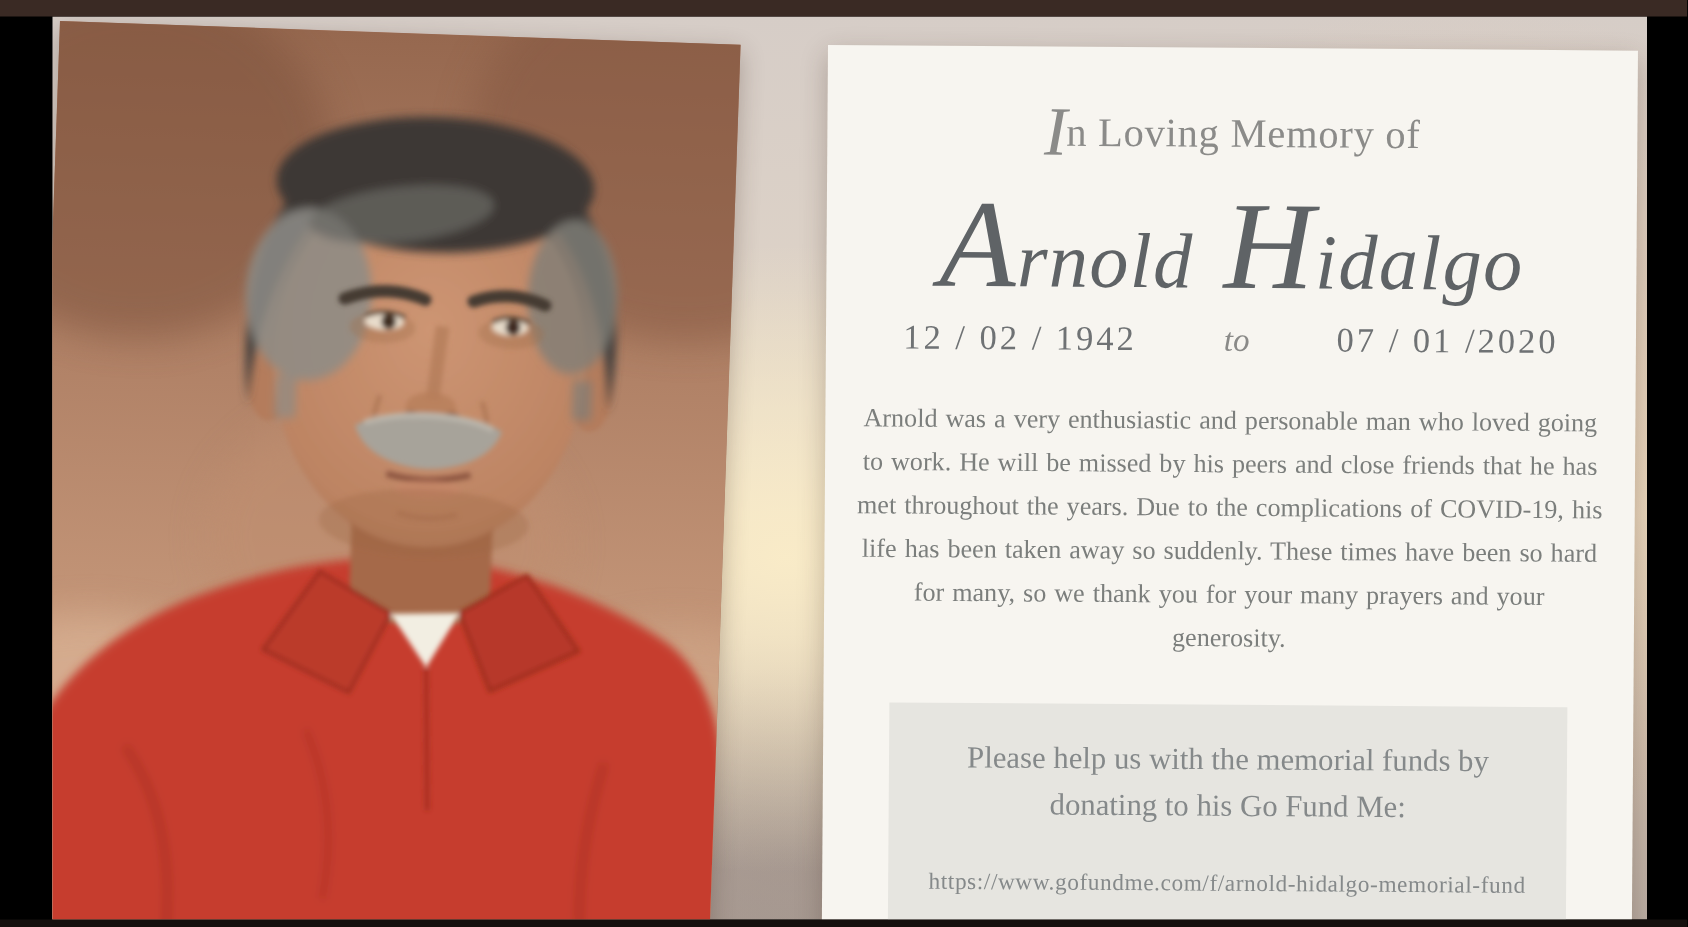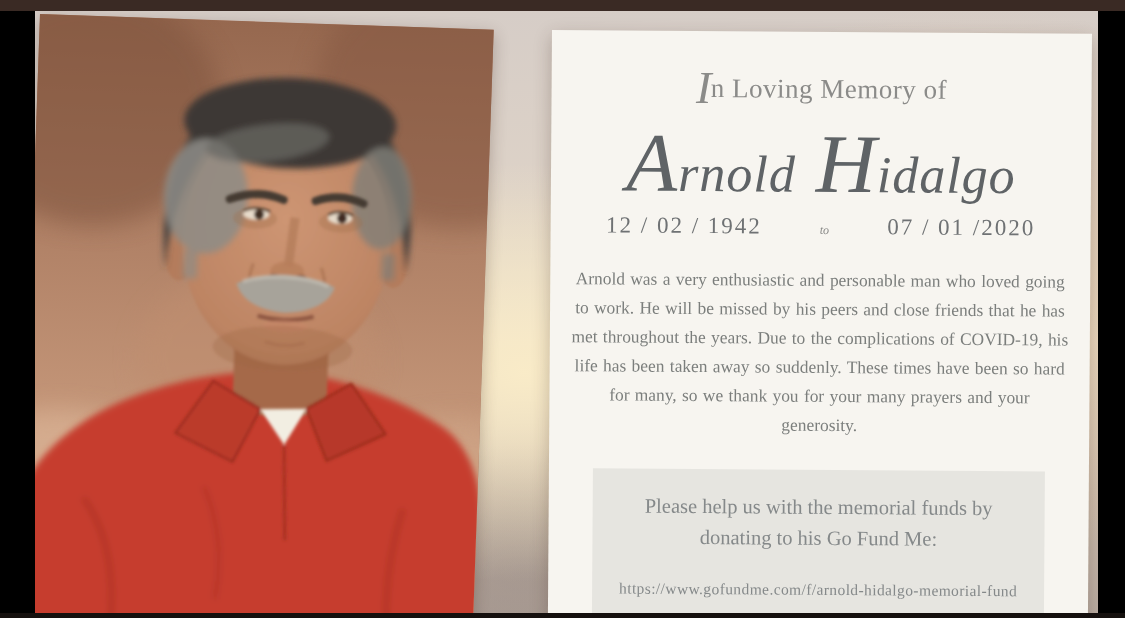--- a/index.html
+++ b/index.html
@@ -27,21 +27,21 @@
     background:var(--card-bg,#f7f5f0);box-shadow:0 6px 18px rgba(60,40,30,.28);
     text-align:center;color:var(--body-text,#7b7e7c);}
   .heading{margin-top:34px;height:46px;font-size:27px;letter-spacing:.5px;color:var(--heading-text,#8b8b89);}
   .heading .initial{font-style:italic;font-size:46px;line-height:46px;vertical-align:-6px;margin-right:-1px;}
   .name{height:96px;margin-top:4px;display:flex;justify-content:center;align-items:center;gap:20px;
         font-size:52px;color:var(--name-text,#5f6366);}
   .name-word{display:inline-block;font-style:italic;font-weight:400;letter-spacing:1px;}
   .name-word::first-letter{font-size:1.6em;}
   .dates{margin-top:2px;display:flex;justify-content:center;align-items:baseline;gap:58px;
          font-size:23px;letter-spacing:2px;color:#6f7274;}
-  .date-sep{font-style:italic;font-size:12px;letter-spacing:0;color:#8a8a88;}
+  .date-sep{font-style:italic;font-size:22px;letter-spacing:0;color:#8a8a88;}
   .tribute{margin:26px auto 0;width:498px;font-size:17.4px;line-height:29px;word-spacing:1px;color:var(--body-text,#7b7e7c);}
   .donation-box{margin:30px auto 0;width:452px;background:var(--box-bg,#e6e5e0);
       padding:22px 8px 20px;box-sizing:border-box;color:var(--box-text,#85898a);}
   .donation-line{display:block;font-size:20.5px;line-height:31px;}
   .gofundme-url{display:block;margin-top:27px;font-size:15.5px;letter-spacing:.4px;}
 </style>
 </head>
 <body>
 
 <div id="frame">

